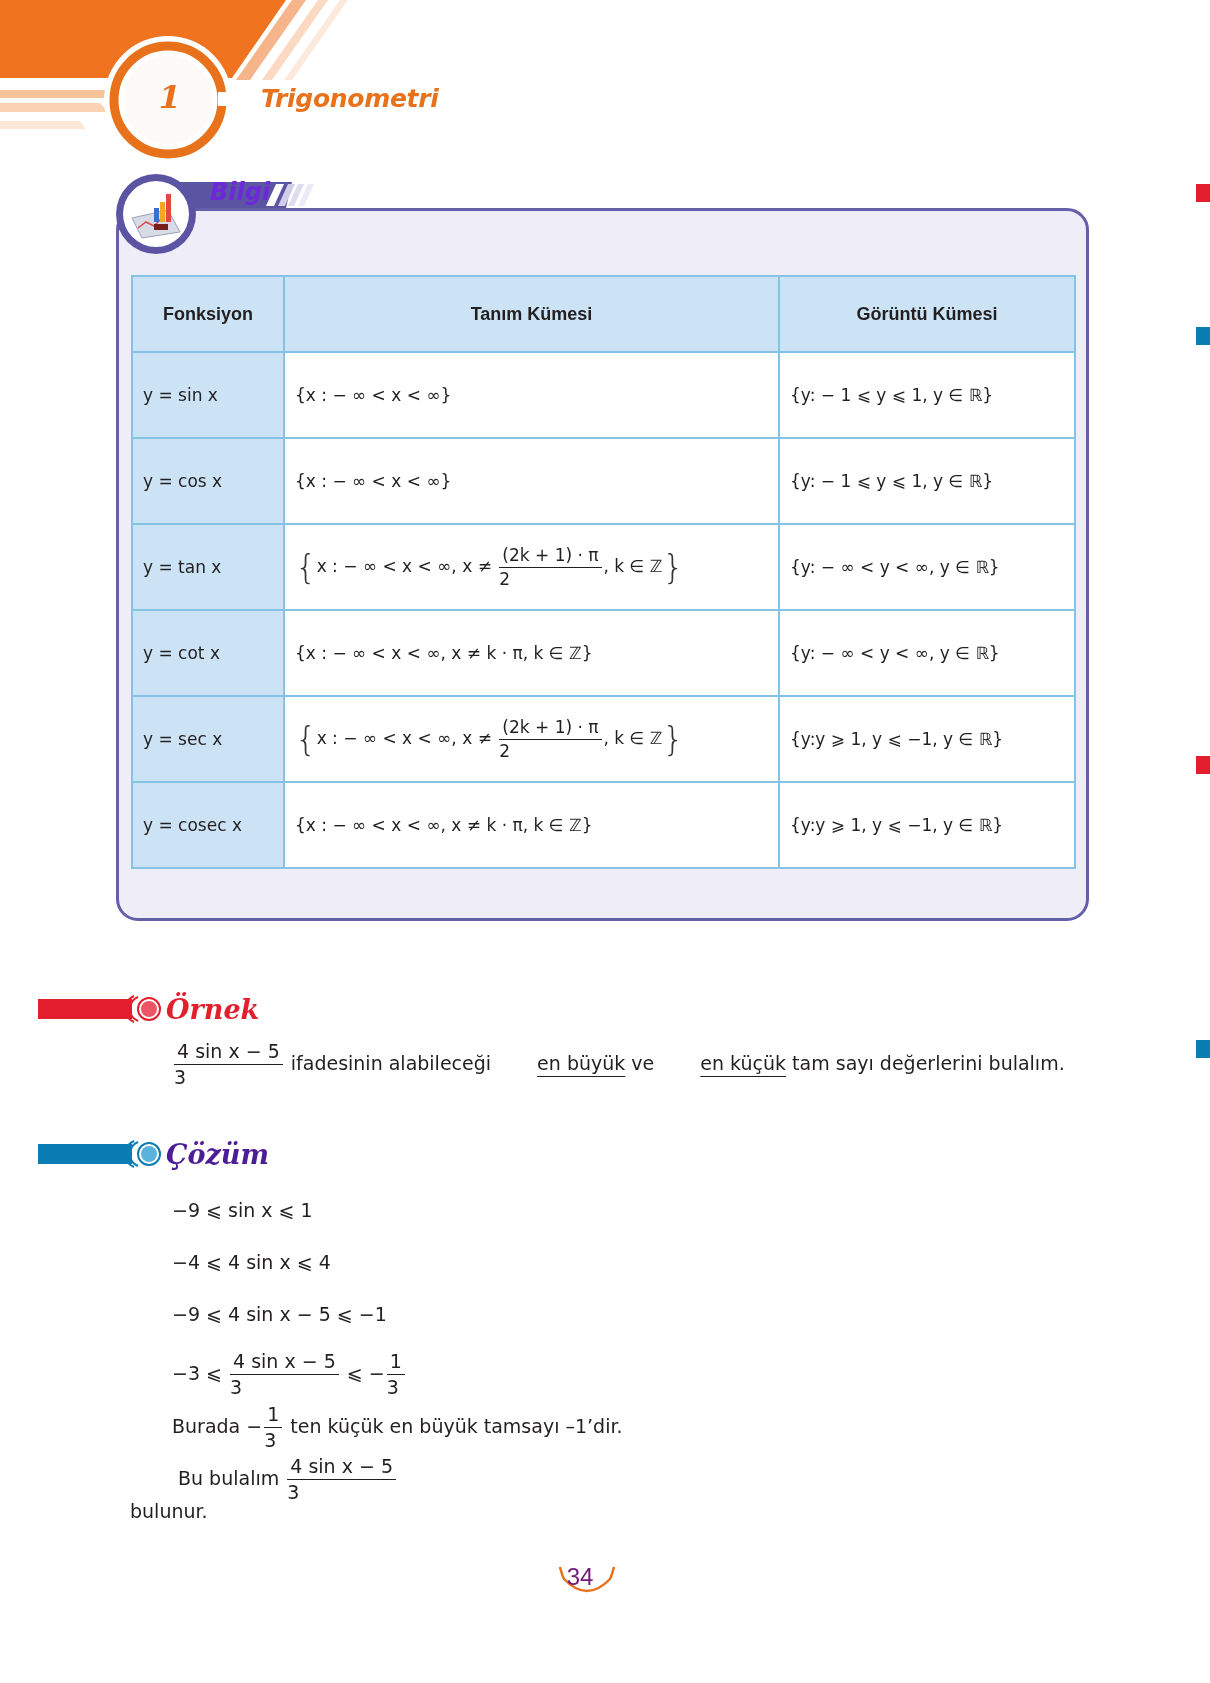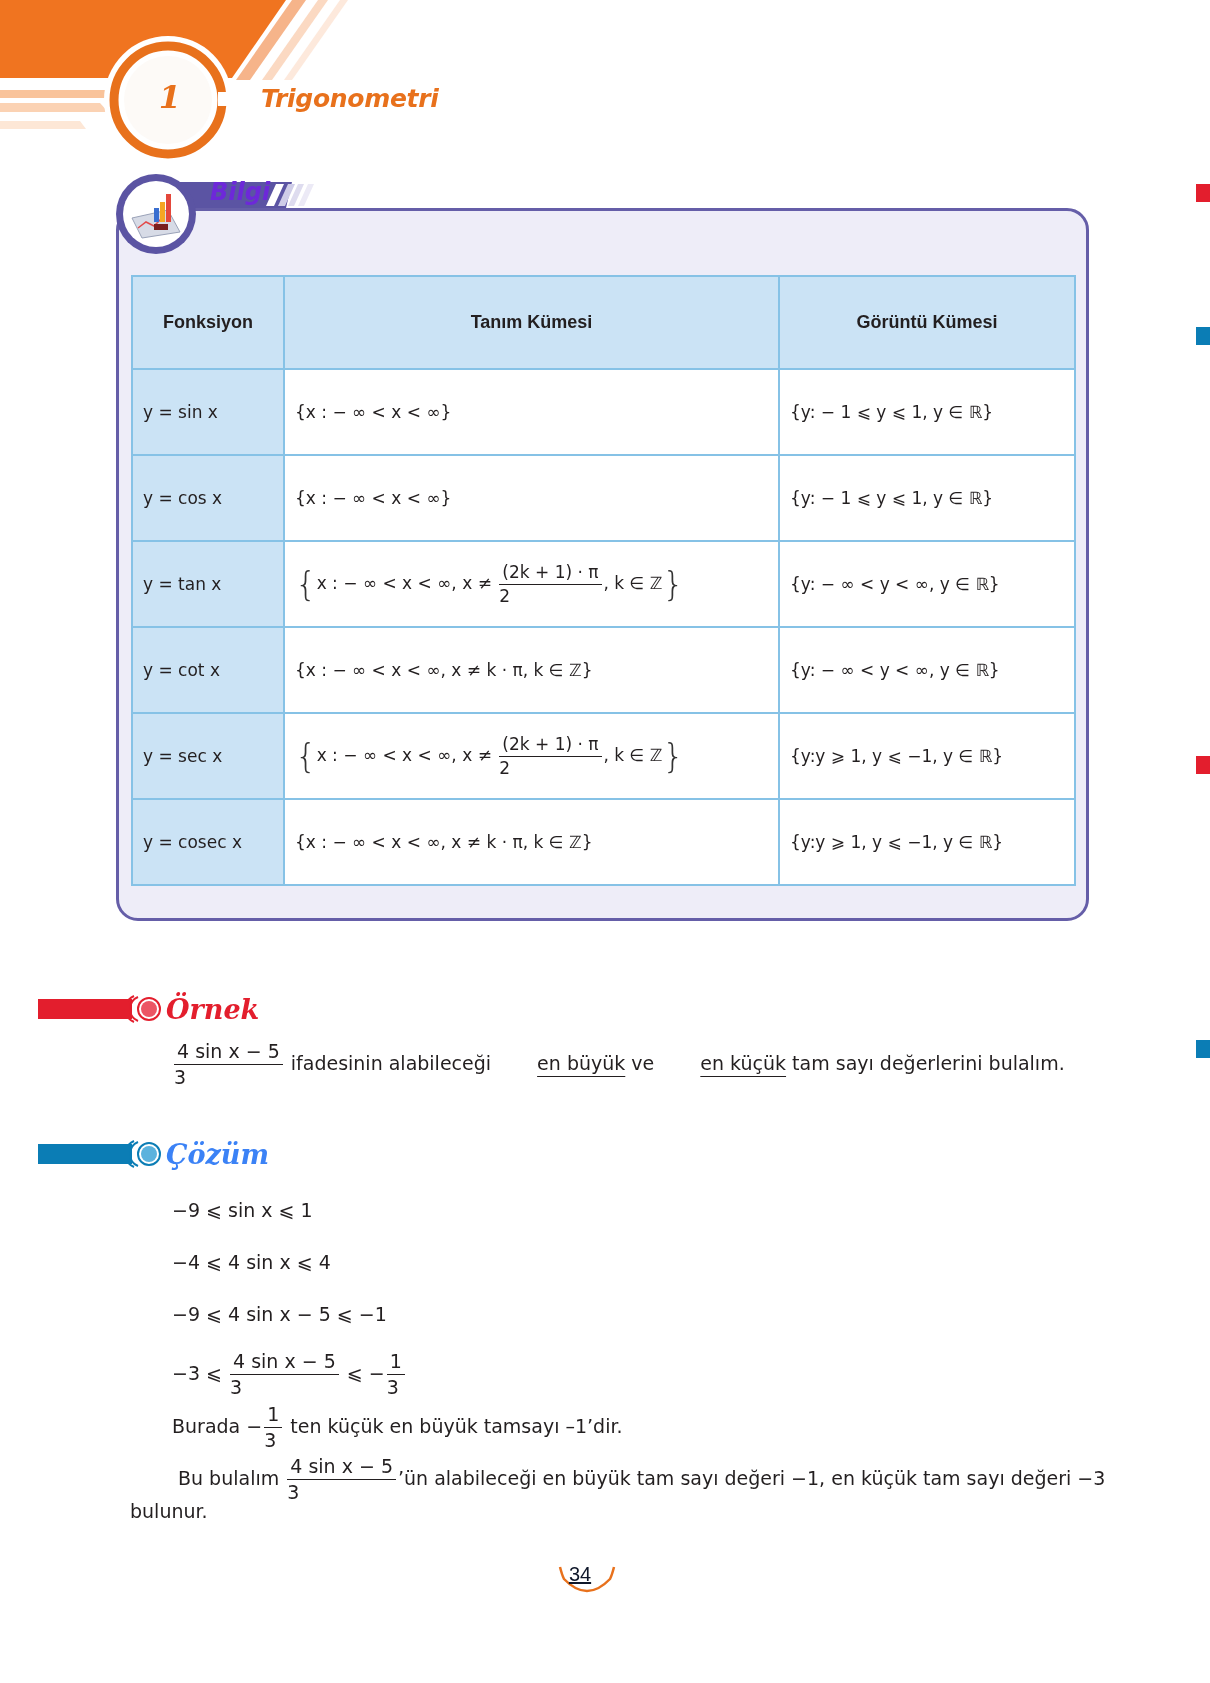--- a/index.html
+++ b/index.html
@@ -36,21 +36,21 @@
     font-size: 24px; color: #6d28d9;
   }
   .bilgi-icon { position: absolute; left: 114px; top: 172px; width: 84px; height: 84px; }
 
   table.trig {
     position: absolute; left: 131px; top: 275px; width: 943px;
     border-collapse: collapse; table-layout: fixed; font-size: 17px;
   }
   table.trig th, table.trig td { border: 2px solid #86c2e6; }
   table.trig th {
-    height: 93px; background: #cbe3f5; font-weight: bold; font-size: 18px; color: #231f20;
+    height: 76px; background: #cbe3f5; font-weight: bold; font-size: 18px; color: #231f20;
   }
   table.trig td { height: 86px; background: #ffffff; padding-left: 10px; white-space: nowrap; }
   table.trig td.fn { background: #cbe3f5; }
   col.c1 { width: 152px; } col.c2 { width: 495px; } col.c3 { width: 296px; }
 
   .math { font-family: "DejaVu Sans", sans-serif; font-size: 17px; }
   .frac { display: inline-block; vertical-align: middle; margin: 0 2px; }
   .frac .num { display: block; border-bottom: 1.3px solid #231f20; padding: 0 3px 1px; line-height: 1.2; }
   .frac .den { display: block; padding-top: 1px; line-height: 1.2; }
   .bigbrace { font-size: 34px; font-weight: 100; vertical-align: middle; line-height: 1; color: #333; }
@@ -61,21 +61,21 @@
   .sec-title {
     position: absolute; font-family: "DejaVu Serif", serif; font-style: italic; font-weight: bold;
     font-size: 27px;
   }
 
   .text-line { position: absolute; font-size: 19px; line-height: 1.2; white-space: nowrap; }
   .u { text-decoration: underline; text-underline-offset: 6px; text-decoration-thickness: 1px; margin-left: 40px; }
 
   .pagenum {
     position: absolute; left: 560px; top: 1563px; width: 40px; text-align: center;
-    font-size: 20px; color: #0f172a; text-decoration: underline;
+    font-size: 24px; color: #701a75;
   }
   .pg-svg { position: absolute; left: 500px; top: 1555px; width: 160px; height: 50px; }
 </style>
 </head>
 <body>
 
 <svg class="hdr-svg" viewBox="0 0 400 165">
   <polygon points="0,0 286,0 232,78 0,78" fill="#f07420"></polygon>
   <polygon points="292,0 306,0 250,80 236,80" fill="#f6b48a"></polygon>
   <polygon points="318,0 328,0 272,80 262,80" fill="#fbd9c2"></polygon>
@@ -187,40 +187,40 @@
   <span>tam sayı değerlerini bulalım.</span>
 </div>
 
 <div class="sec-bar" style="top:1144px;background:#0b7db5;"></div>
 <svg class="sec-rings" style="left:128px;top:1139px;" viewBox="0 0 34 30">
   <path d="M6,2 A14,14 0 0,0 6,28" fill="none" stroke="#0b7db5" stroke-width="2"></path>
   <path d="M10,3 A13,13 0 0,0 10,27" fill="none" stroke="#0b7db5" stroke-width="2"></path>
   <circle cx="21" cy="15" r="11" fill="#ffffff" stroke="#0b7db5" stroke-width="2"></circle>
   <circle cx="21" cy="15" r="8" fill="#5bb2dd"></circle>
 </svg>
-<div class="sec-title" style="left:166px;top:1139px;color:#3b82f6;">Çözüm</div>
+<div class="sec-title" style="left:166px;top:1139px;color:#4c1d95;">Çözüm</div>
 
 <div class="text-line math" style="left:172px;top:1199px;">−9 ⩽ sin x ⩽ 1</div>
 <div class="text-line math" style="left:172px;top:1251px;">−4 ⩽ 4 sin x ⩽ 4</div>
 <div class="text-line math" style="left:172px;top:1303px;">−9 ⩽ 4 sin x − 5 ⩽ −1</div>
 
 <div class="text-line math" style="left:172px;top:1350px;">
   <span>−3 ⩽</span>
   <span class="frac"><span class="num">4 sin x − 5</span><span class="den">3</span></span>
   <span>⩽ −</span><span class="frac"><span class="num">1</span><span class="den">3</span></span>
 </div>
 
 <div class="text-line math" style="left:172px;top:1403px;">
   <span>Burada  −</span><span class="frac"><span class="num">1</span><span class="den">3</span></span>
   <span>ten küçük en büyük tamsayı –1’dir.</span>
 </div>
 
 <div class="text-line math" style="left:178px;top:1455px;">
   <span>Bu bulalım</span>
-  <span class="frac"><span class="num">4 sin x − 5</span><span class="den">3</span></span><span>’ün alabileceği en büyük tam sayı değeri −1, en küçük tam sayı değeri −3</span>
+  <span class="frac"><span class="num">4 sin x − 5</span><span class="den">3</span></span>
 </div>
 <div class="text-line math" style="left:130px;top:1500px;">bulunur.</div>
 
 <svg class="pg-svg" viewBox="0 0 160 50">
   <defs>
     <linearGradient id="lg" x1="0" x2="1">
         <stop offset="0" stop-color="#e8711c" stop-opacity="0"></stop>
         <stop offset="1" stop-color="#e8711c"></stop>
       </linearGradient>
     <linearGradient id="rg" x1="0" x2="1">

